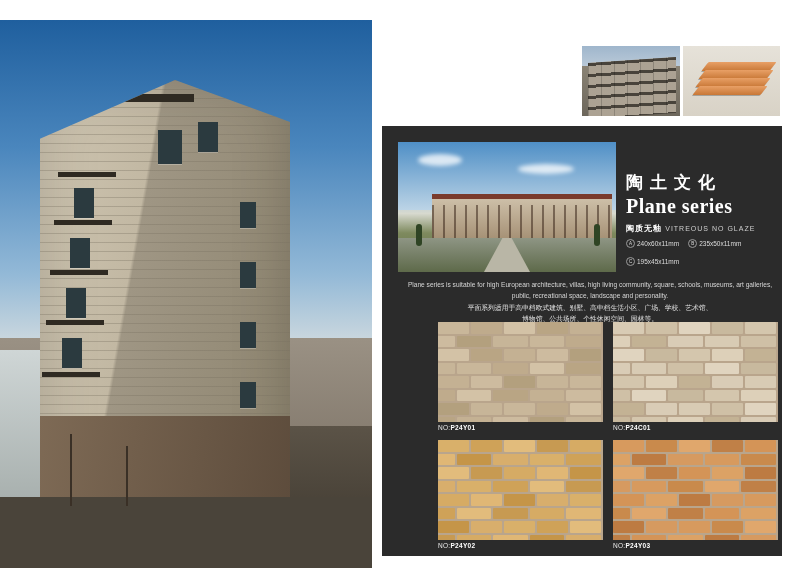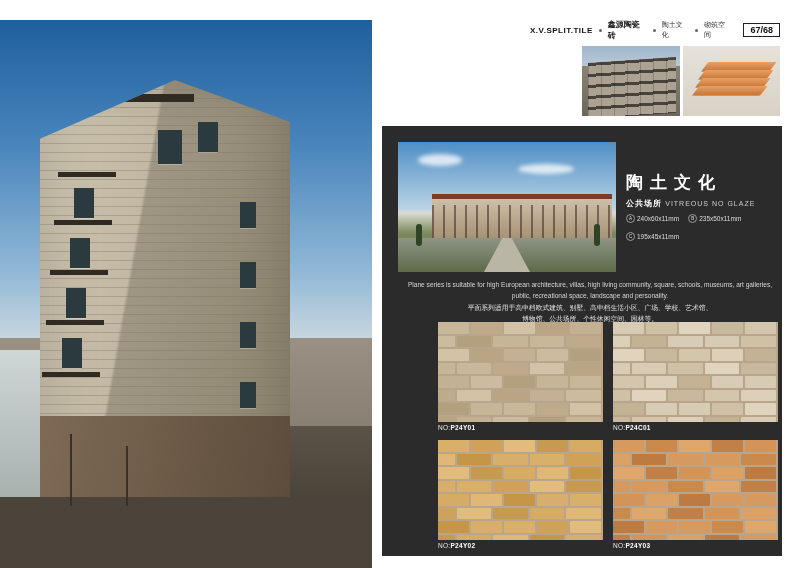--- a/index.html
+++ b/index.html
@@ -149,30 +149,20 @@
   .label{
     position:absolute;left:0;bottom:-14px;font-size:6.5px;color:#e9e9e9;letter-spacing:.3px;
   }
   .label b{color:#fff;}
 </style>
 </head>
 <body>
 
 <div class="page">
 
-  <div class="header">
-    <span class="brand">X.V.SPLIT.TILE</span>
-    <span class="hdot"></span>
-    <span class="hcn">鑫源陶瓷砖</span>
-    <span class="hdot"></span>
-    <span class="hcn2">陶土文化</span>
-    <span class="hdot"></span>
-    <span class="hcn2">砌筑空间</span>
-    <span class="pagenum">67/68</span>
-  </div>
 
   <div class="topimgs">
     <div class="topimg a">
       <div class="facade"></div>
     </div>
     <div class="topimg b">
       <div class="tilestack">
         <i style="top:0;left:10px;"></i>
         <i style="top:8px;left:7px;"></i>
         <i style="top:16px;left:4px;"></i>
@@ -218,22 +208,23 @@
         <div class="hero-cloud" style="left:120px;top:22px;width:56px;height:10px;"></div>
         <div class="hero-bld"></div>
         <div class="hero-road"></div>
         <div class="hero-path"></div>
         <div class="hero-tree" style="left:18px;"></div>
         <div class="hero-tree" style="left:196px;"></div>
       </div>
 
       <div class="titleblock">
         <div class="cn-title">陶土文化</div>
+        <div class="en-title">Plane series</div>
         <div class="sub-cn">
-          <b>公共场所</b>
+          <b>陶质无釉</b>
           <span class="sub-en">VITREOUS NO GLAZE</span>
         </div>
         <div class="specs">
           <span class="spec">
             <span class="ic">A</span>
             <span>240x60x11mm</span>
           </span>
           <span class="spec">
             <span class="ic">B</span>
             <span>235x50x11mm</span>

